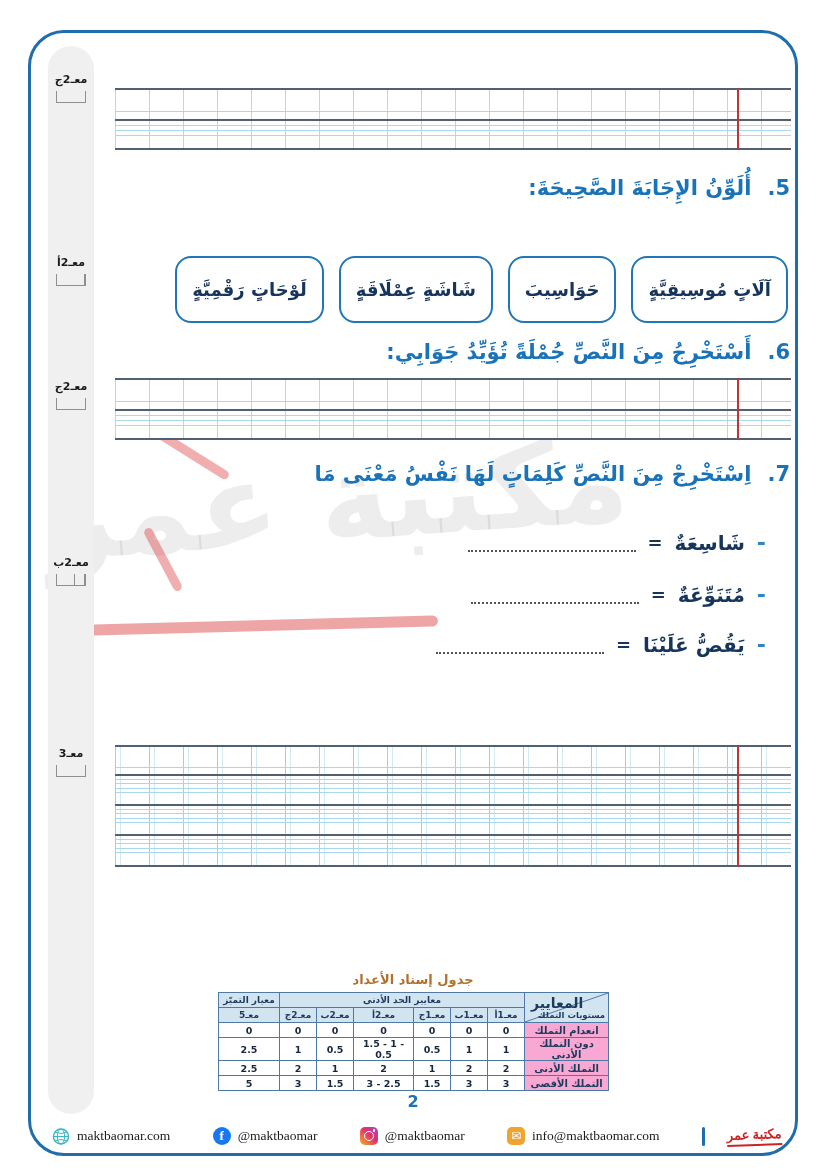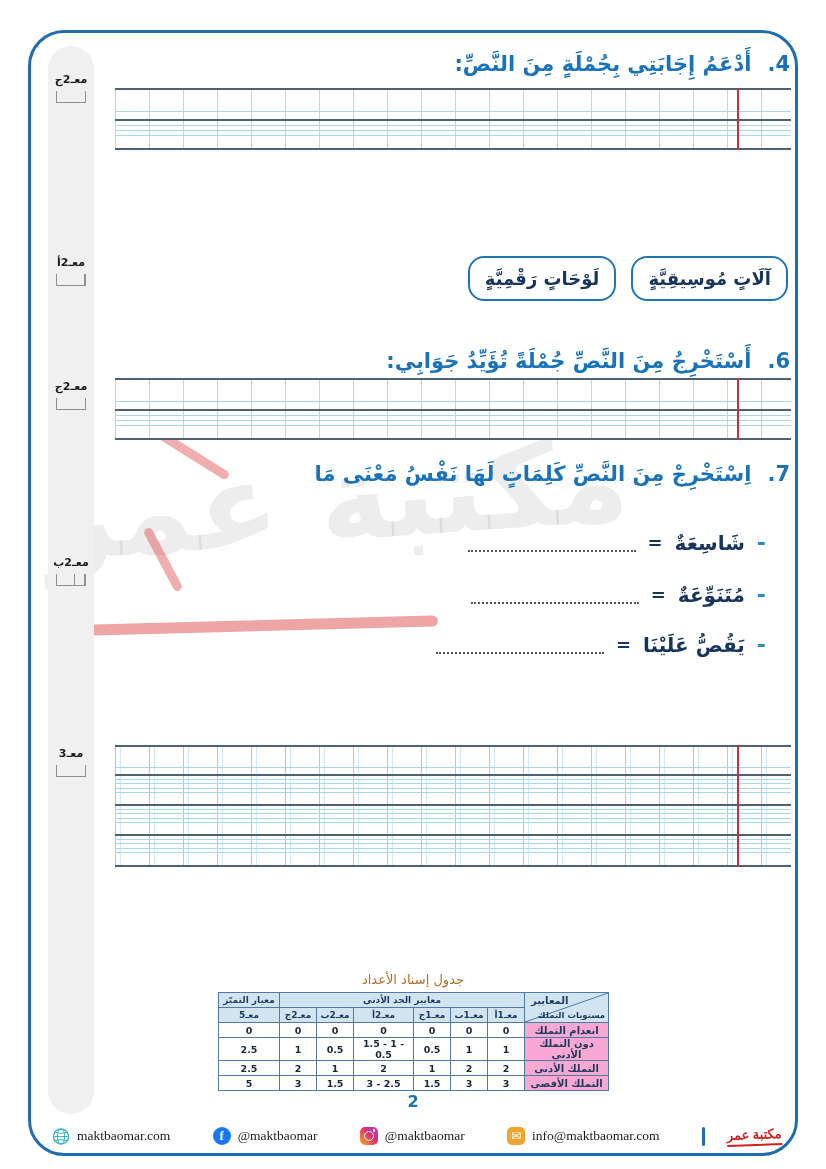--- a/index.html
+++ b/index.html
@@ -66,43 +66,43 @@
       linear-gradient(#a9d8ea,#a9d8ea),
       linear-gradient(#a9d8ea,#a9d8ea),
       repeating-linear-gradient(to right,#9fd0e4 0 1px,transparent 1px 5px,#d2eaf4 5px 6px,transparent 6px 34px);
     background-size:2px 100%,100% 2px,100% 2px,100% 2px,100% 2px,100% 2px,
       100% 1px,100% 1px,100% 1px,100% 1px,100% 1px,100% 1px,100% 1px,100% 1px,100% 1px,100% 1px,100% 1px,100% 1px,100% 1px,100% 100%;
     background-position:calc(100% - 52px) 0,0 0,0 29px,0 59px,0 89px,0 120px,
       0 22px,0 34px,0 38px,0 43px,0 47px,0 64px,0 68px,0 73px,0 77px,0 94px,0 98px,0 103px,0 107px,0 0;}
   
   .options{position:absolute;left:40px;right:38px;top:256px;display:flex;direction:rtl;
            gap:15px;align-items:center;}
-  .pill{background:#fff;border:2.5px solid #2176b5;border-radius:16px;padding:7px 15px;
+  .pill{background:#fff;border:2.5px solid #2176b5;border-radius:16px;padding:18px 15px;
         color:#17355b;font-weight:bold;font-size:18px;direction:rtl;white-space:nowrap;
         font-family:"DejaVu Sans","Liberation Sans",sans-serif;cursor:pointer;line-height:1.5;}
   
   .q7-item{position:absolute;right:60px;direction:rtl;display:flex;align-items:center;gap:12px;}
   .dash{color:#2e86c3;font-weight:bold;font-size:22px;}
   .term{color:#17355b;font-weight:bold;font-size:20px;text-align:right;}
   .eq{color:#17355b;font-weight:bold;font-size:18px;}
   .blank{display:inline-block;width:168px;height:16px;border-bottom:2px dotted #555;}
   
   .tbl-title{position:absolute;left:0;right:0;top:972px;text-align:center;color:#b0712d;
-             font-weight:normal;font-size:13px;direction:rtl;}
+             font-weight:bold;font-size:13px;direction:rtl;}
   .tbl-wrap{position:absolute;left:218px;top:992px;width:390px;}
   table.rubric{border-collapse:collapse;width:100%;table-layout:fixed;direction:rtl;
                font-size:9px;color:#1b3a5c;}
   table.rubric td,table.rubric th{border:1px solid #4f7aa6;padding:0;text-align:center;
                vertical-align:middle;height:14px;font-weight:bold;overflow:hidden;}
   table.rubric .hd{background:#d3e4f1;}
   table.rubric .val{direction:ltr;font-size:9.5px;color:#16283d;background:#fff;}
   table.rubric .rowlbl{background:#f9a8d4;font-size:10px;}
   .corner{position:relative;background:#d3e4f1;height:34px;}
   .corner svg{position:absolute;left:0;top:0;width:100%;height:100%;}
-  .corner-top{position:absolute;top:2px;left:6px;font-size:10px;}
+  .corner-top{position:absolute;top:2px;left:6px;font-size:14px;}
   .corner-bottom{position:absolute;bottom:2px;right:3px;font-size:8.5px;}
   
   .pagenum{position:absolute;left:28px;right:28px;top:1092px;text-align:center;
            color:#1a73b8;font-weight:bold;font-size:16px;}
   .footer{position:absolute;left:52px;right:44px;top:1122px;height:28px;display:flex;
           align-items:center;justify-content:space-between;
           font-family:"Liberation Serif","DejaVu Serif",serif;font-size:13.5px;color:#1a1a1a;}
   .f-item{display:flex;align-items:center;gap:7px;}
   .icon{width:18px;height:18px;display:inline-flex;align-items:center;justify-content:center;flex:none;}
   .fb{background:#1877f2;color:#fff;border-radius:50%;font-weight:bold;font-size:13px;
@@ -159,31 +159,33 @@
         </span>
     </div>
     <div class="badge" style="top:701px">
       <span class="badge-label">معـ3</span>
       <span class="score-box">
           <i></i>
         </span>
     </div>
   </div>
 
-  <div class="qhead" style="top:46px" dir="rtl">
-    <span class="qnum">4.</span><span class="qtext">أَدْعَمُ إِجَابَتِي بِجُمْلَةٍ مِنَ النَّصِّ:</span>
-  </div>
   <div class="grid-s" style="top:88px"></div>
 
+  <div class="qhead" style="top:170px" dir="rtl">
+    <span class="qnum">5.</span><span class="qtext">أُلَوِّنُ الإِجَابَةَ الصَّحِيحَةَ:</span>
+  </div>
   <div class="options">
     <button class="pill">آلَاتٍ مُوسِيقِيَّةٍ</button>
+    <button class="pill">حَوَاسِيبَ</button>
+    <button class="pill">شَاشَةٍ عِمْلَاقَةٍ</button>
     <button class="pill">لَوْحَاتٍ رَقْمِيَّةٍ</button>
   </div>
 
-  <div class="qhead" style="top:343px" dir="rtl">
+  <div class="qhead" style="top:334px" dir="rtl">
     <span class="qnum">6.</span><span class="qtext">أَسْتَخْرِجُ مِنَ النَّصِّ جُمْلَةً تُؤَيِّدُ جَوَابِي:</span>
   </div>
   <div class="grid-s" style="top:378px"></div>
 
   <div class="qhead" style="top:456px" dir="rtl">
     <span class="qnum">7.</span><span class="qtext">اِسْتَخْرِجْ مِنَ النَّصِّ كَلِمَاتٍ لَهَا نَفْسُ مَعْنَى مَا</span>
   </div>
   <div class="q7-item" style="top:530px">
     <span class="dash">-</span>
     <span class="term">شَاسِعَةٌ</span>

